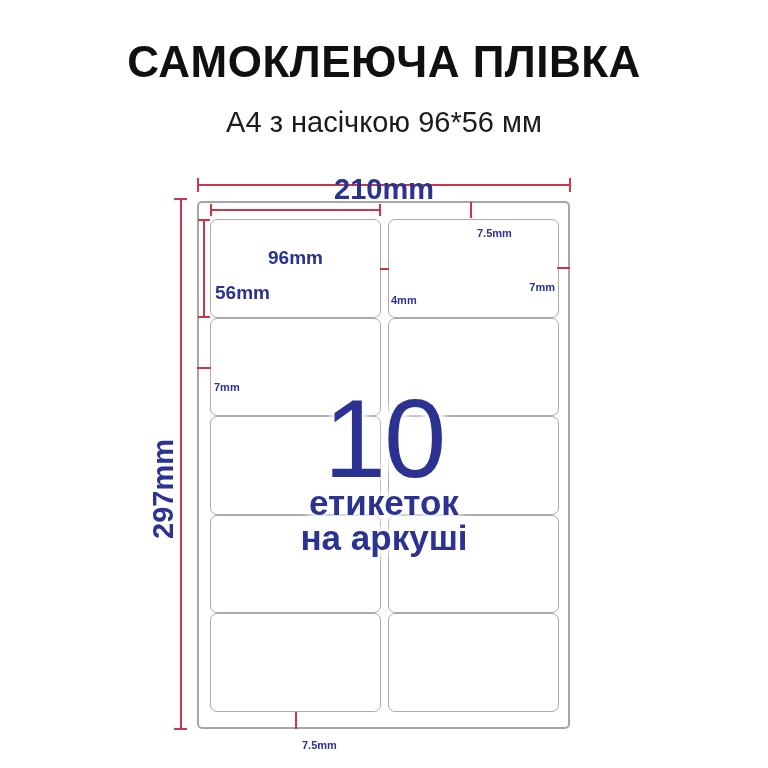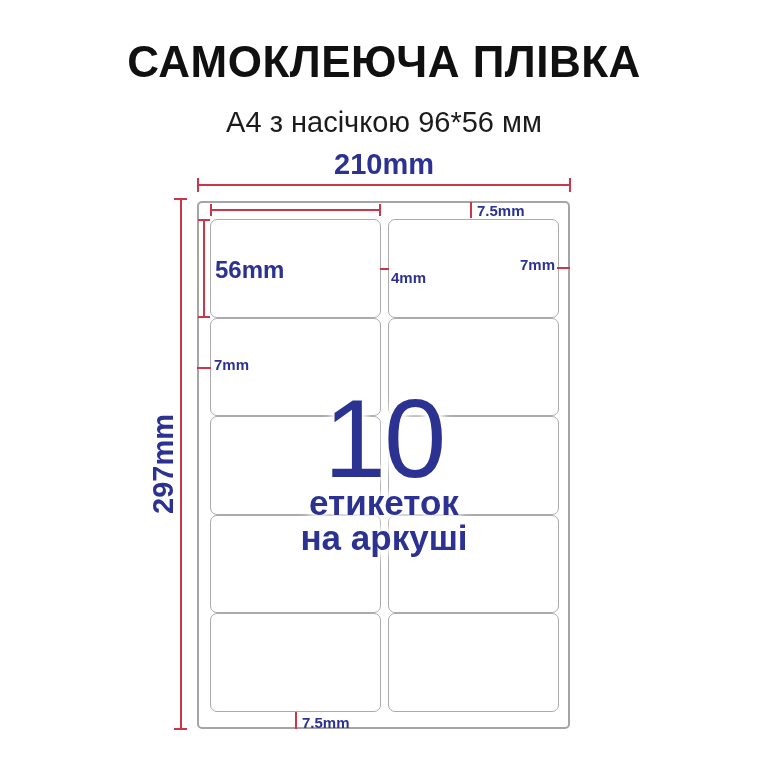--- a/index.html
+++ b/index.html
@@ -75,20 +75,21 @@
     background: var(--red);
   }
 
   
   .dim {
     position: absolute;
     color: var(--blue);
     font-weight: 700;
     line-height: 1;
     white-space: nowrap;
+    margin-top: 25px;
   }
   .dim-210 {
     left: 197px; top: 150px;
     width: 374px;
     text-align: center;
     font-size: 29px;
   }
   .dim-297-anchor {
     left: 163px; top: 464px;
     width: 0; height: 0;
@@ -102,24 +103,24 @@
     white-space: nowrap;
   }
   .dim-96 {
     left: 210px; top: 223px;
     width: 171px;
     text-align: center;
     font-size: 19px;
   }
   .dim-56 {
     left: 215px; top: 258px;
-    font-size: 24px;
+    font-size: 19px;
   }
   .dim-small {
-    font-size: 15px;
+    font-size: 11px;
   }
   .dim-top-margin    { left: 477px; top: 203px; }
   .dim-col-gap       { left: 391px; top: 270px; text-align: right; }
   .dim-right-margin  { left: 505px; top: 257px; width: 50px; text-align: right; }
   .dim-left-margin   { left: 214px; top: 357px; }
   .dim-bottom-margin { left: 302px; top: 715px; }
 
   
   .center-overlay {
     position: absolute;
@@ -186,20 +187,21 @@
   <div class="red" style="left:470px; top:202px; width:2px; height:16px;"></div>
   <div class="red" style="left:380px; top:268px; width:9px; height:2px;"></div>
   <div class="red" style="left:557px; top:267px; width:13px; height:2px;"></div>
   <div class="red" style="left:197px; top:367px; width:14px; height:2px;"></div>
   <div class="red" style="left:295px; top:712px; width:2px; height:17px;"></div>
 
   <div class="dim dim-210">210mm</div>
   <div class="dim dim-297-anchor">
     <span class="dim-297">297mm</span>
   </div>
+  <div class="dim dim-96">96mm</div>
   <div class="dim dim-56">56mm</div>
   <div class="dim dim-small dim-top-margin">7.5mm</div>
   <div class="dim dim-small dim-col-gap">4mm</div>
   <div class="dim dim-small dim-right-margin">7mm</div>
   <div class="dim dim-small dim-left-margin">7mm</div>
   <div class="dim dim-small dim-bottom-margin">7.5mm</div>
 
   <div class="center-overlay">
     <div class="center-count">10</div>
     <div class="center-caption">етикеток</div>

